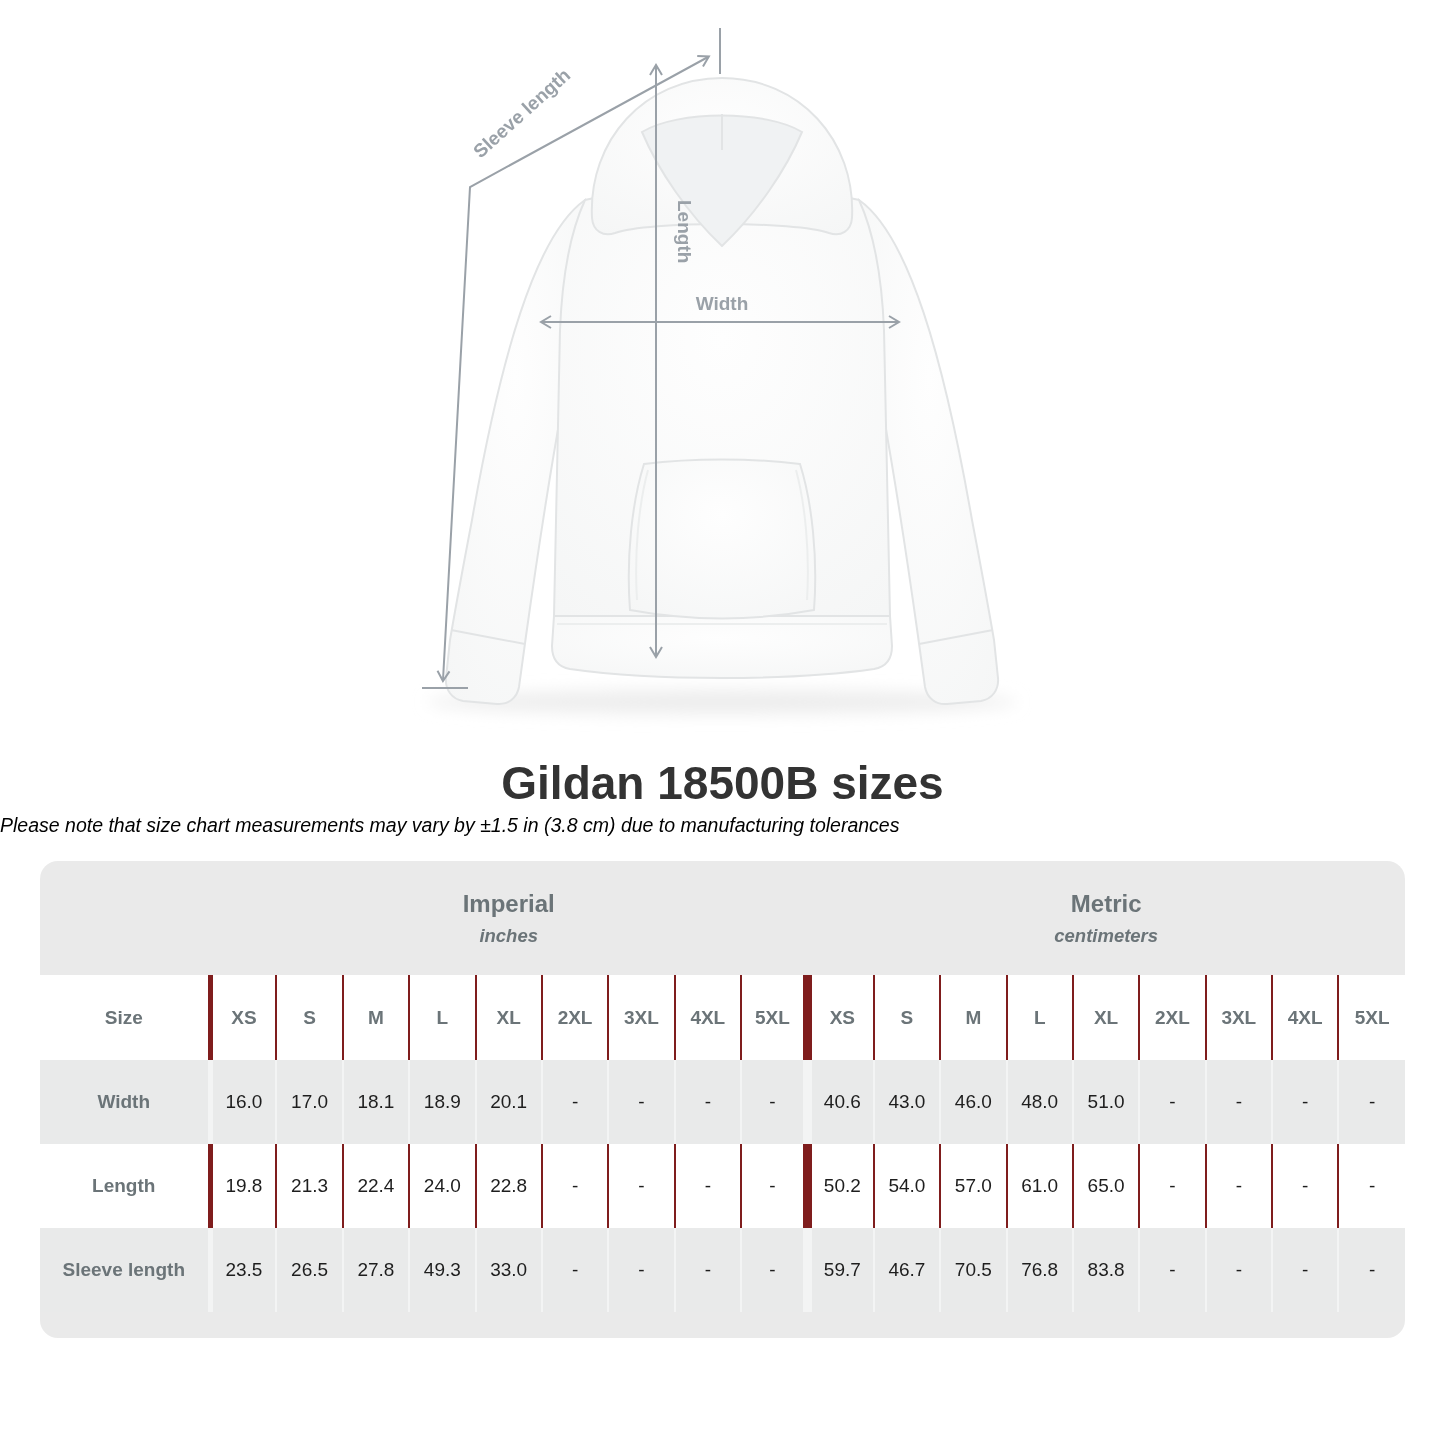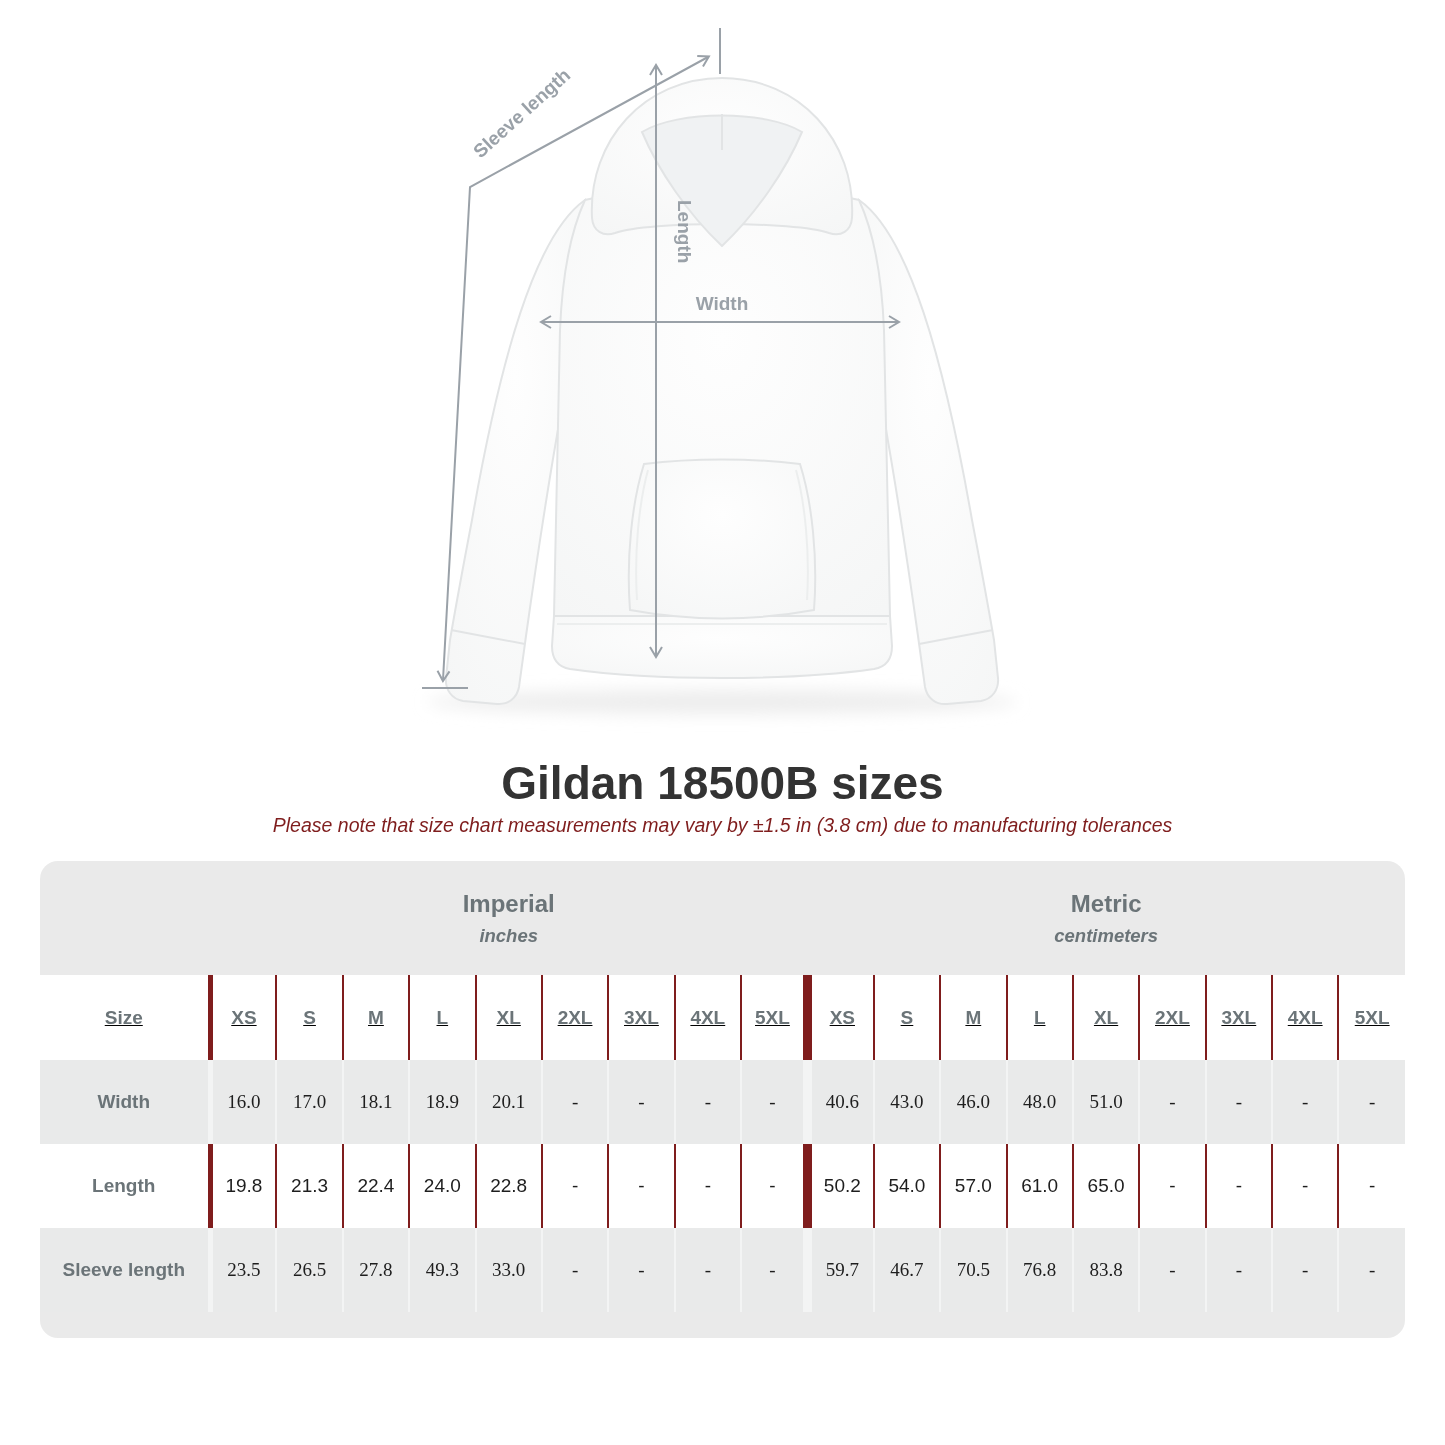--- a/index.html
+++ b/index.html
@@ -1,39 +1,39 @@
 <!DOCTYPE html>
 <html><head>
 <meta charset="utf-8">
 <style>
   html,body{margin:0;padding:0;background:#ffffff;}
   body{width:1445px;height:1445px;font-family:"Liberation Sans",sans-serif;overflow:hidden;}
 
   .diagram{display:block;width:1445px;height:740px;}
 
   .title{margin:16px 0 4px;text-align:center;font-size:46px;font-weight:700;color:#333333;}
-  .subtitle{margin:0 0 24px;text-align:center;font-size:19.5px;font-style:italic;color:#7f1d1d;}
+  .subtitle{margin:0 0 24px;text-align:left;font-size:19.5px;font-style:italic;color:#000000;}
 
   .size-table-wrap{width:1365px;margin:0 auto;background:#eaeaea;border-radius:18px;
                    padding-bottom:26px;overflow:hidden;}
   table{width:100%;border-collapse:collapse;table-layout:fixed;}
   th,td{text-align:center;vertical-align:middle;padding:0;}
 
   tr.unit-row{height:114px;}
   .label-col{width:170px;}
   .unit-name{font-size:24px;font-weight:700;color:#6b7478;}
   .unit-sub{font-size:18.5px;font-style:italic;font-weight:700;color:#6b7478;margin-top:7px;}
 
-  tr.size-row{height:85px;text-decoration:underline;}
+  tr.size-row{height:85px;}
   tbody tr{height:84px;}
 
   tr.r-white > *{background:#ffffff;}
   tr.r-gray  > *{background:#e9eaea;}
   tr.r-white > * + *{border-left:2px solid #7f1d1d;}
-  tr.r-gray  > * + *{border-left:2px solid #f3f4f4;font-family:Liberation Serif, serif;}
+  tr.r-gray  > * + *{border-left:2px solid #f3f4f4;}
   .col-start-data{border-left-width:5px !important;}
   .col-start-metric{border-left-width:9px !important;}
 
   .hdr{font-size:19px;font-weight:700;color:#6b7478;}
   .row-label{font-size:19px;font-weight:700;color:#6b7478;}
   .val{font-size:19px;font-weight:400;color:#1e1e1e;}
 </style>
 </head>
 <body>
 

